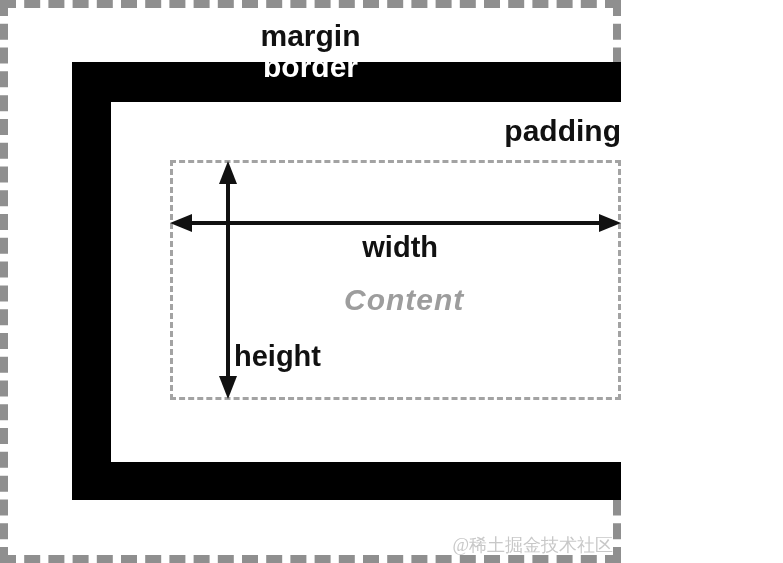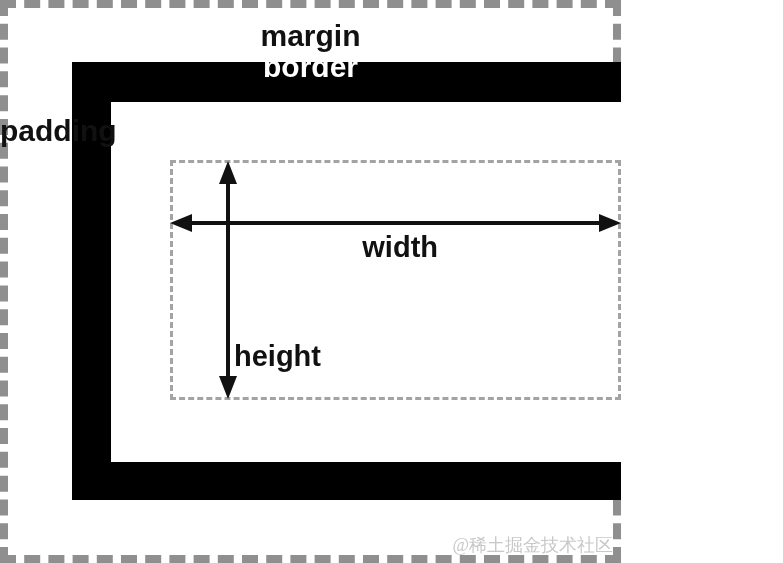--- a/index.html
+++ b/index.html
@@ -78,21 +78,21 @@
     width: 100%;
     text-align: center;
     font-size: 30px;
     color: var(--border-label-text, #ffffff);
     z-index: 3;
   }
   .lbl-padding {
     top: 116px;
     left: 0;
     width: 100%;
-    text-align: left;
+    text-align: right;
     font-size: 30px;
     z-index: 3;
   }
   .lbl-width {
     top: 233px;
     right: 183px;
     font-size: 29px;
     z-index: 4;
   }
   .lbl-height {
@@ -141,20 +141,21 @@
 <div class="stage">
 
   <div class="margin-box"></div>
   <div class="border-box"></div>
   <div class="padding-box"></div>
   <div class="content-box"></div>
 
   <div class="lbl lbl-margin">margin</div>
   <div class="lbl lbl-border">border</div>
   <div class="lbl lbl-padding">padding</div>
+  <div class="lbl lbl-content">Content</div>
   <div class="lbl lbl-height">height</div>
   <div class="lbl lbl-width">width</div>
 
   <svg class="arrows" width="783" height="563" viewBox="0 0 783 563" aria-hidden="true">
 
     <g>
       <line class="arrow-line" x1="187" y1="223" x2="604" y2="223"></line>
       <polygon class="arrow-head" points="170,223 192,214 192,232"></polygon>
       <polygon class="arrow-head" points="621,223 599,214 599,232"></polygon>
     </g>

